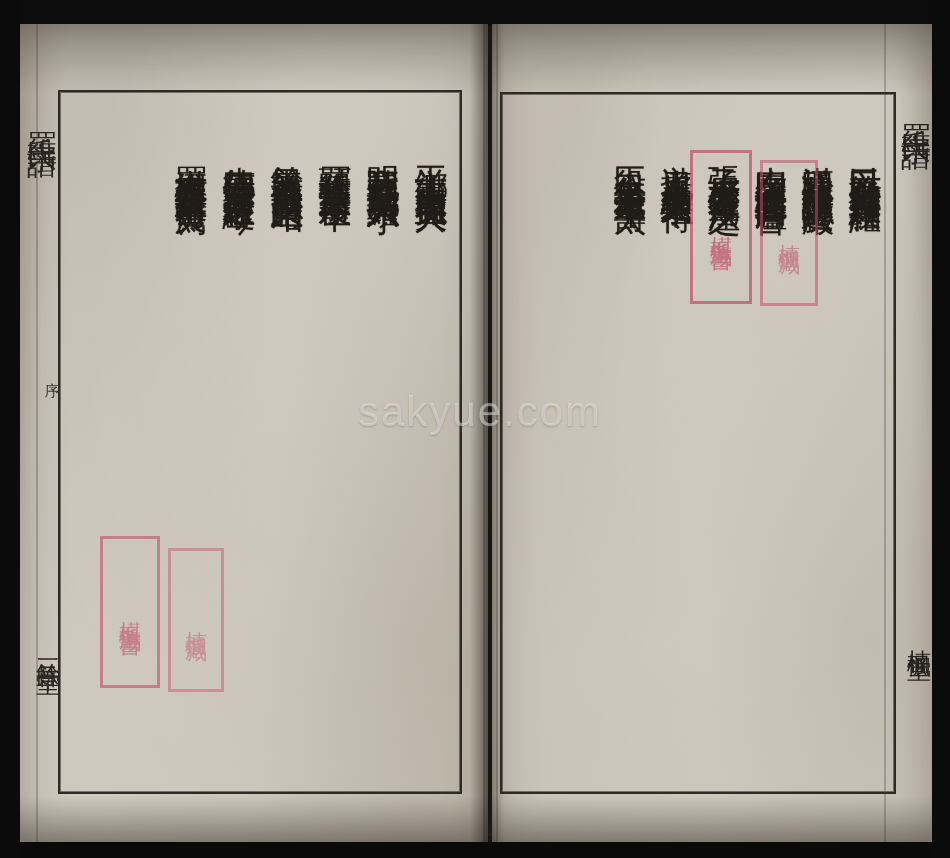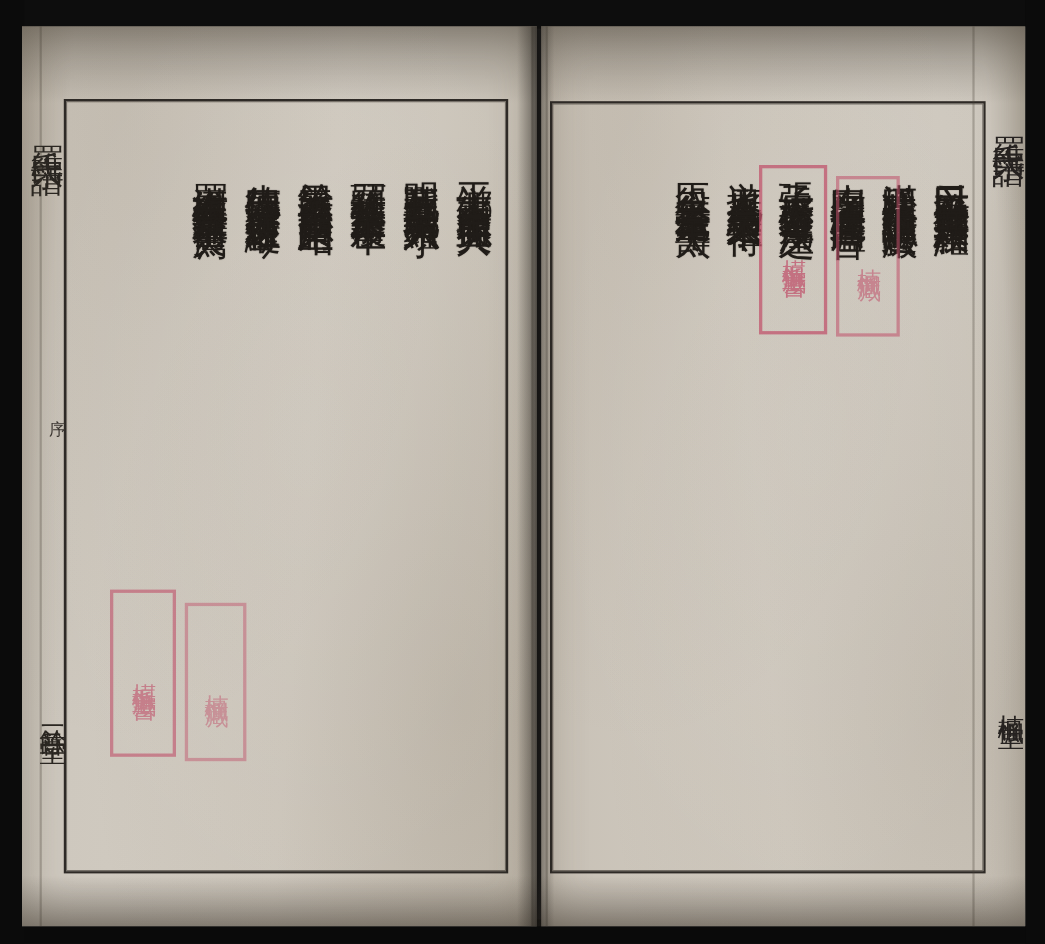--- a/index.html
+++ b/index.html
@@ -352,14 +352,15 @@
 
   <div class="gutter"></div>
   <div class="crease c1"></div>
   <div class="crease c2"></div>
   <div class="crease c3"></div>
   <div class="crease c4"></div>
   <div class="fold-top-left"></div>
   <div class="fold-top-right"></div>
   <div class="fold-bot"></div>
 
+  <div class="watermark">sakyue.com</div>
 
 </div>
 
 </body></html>

